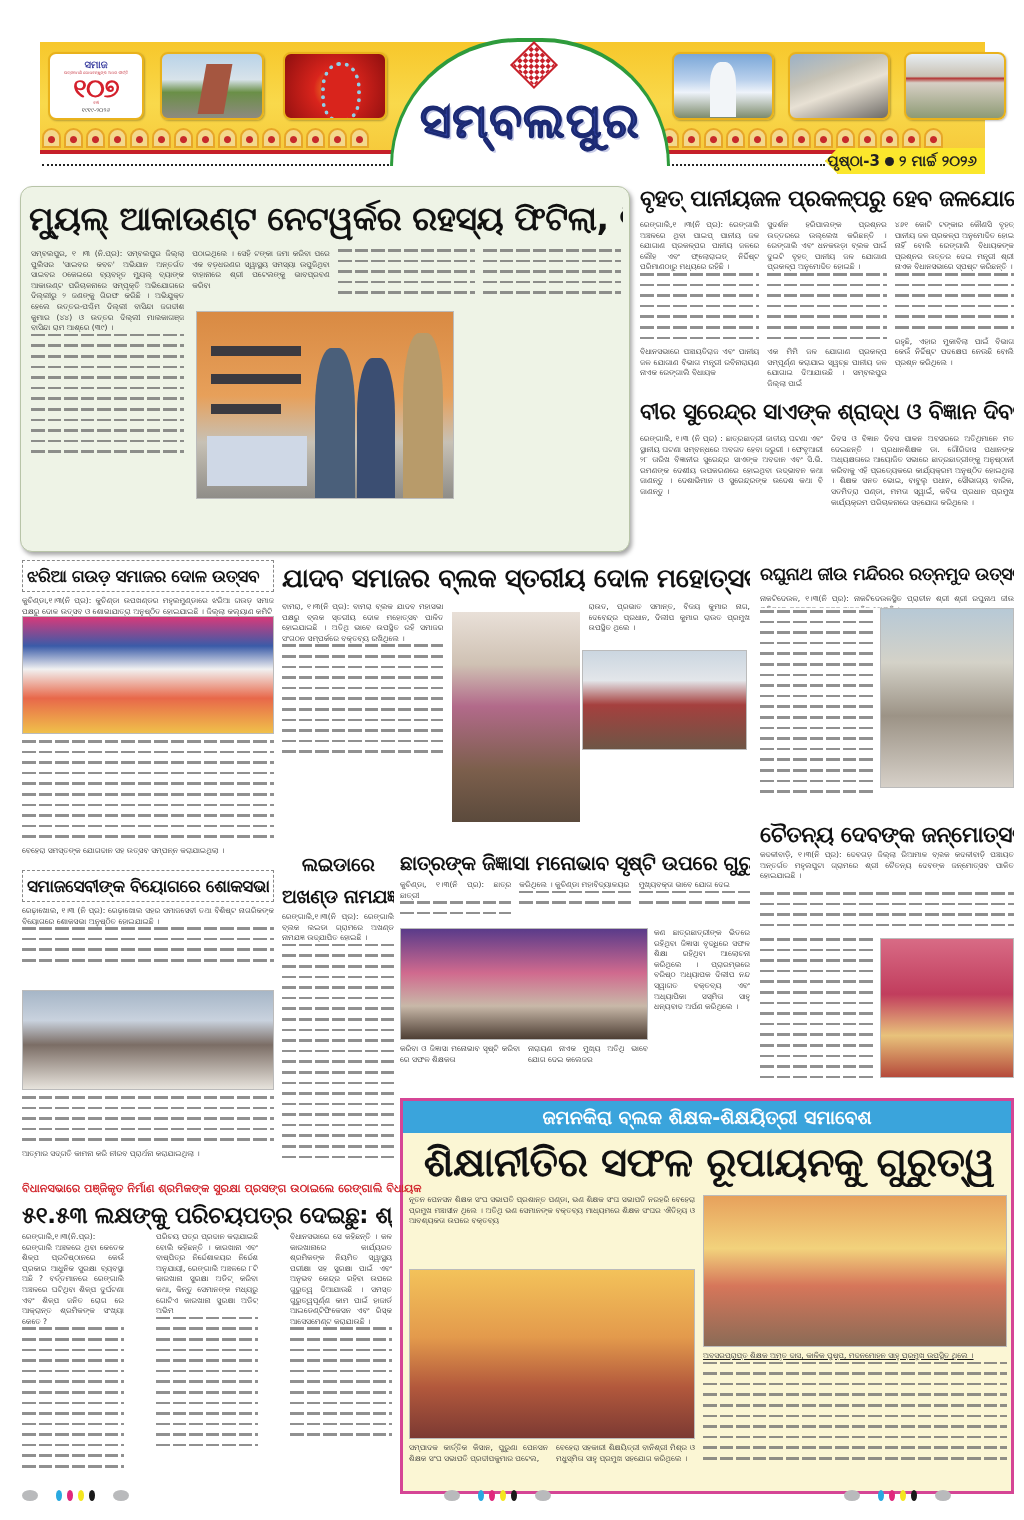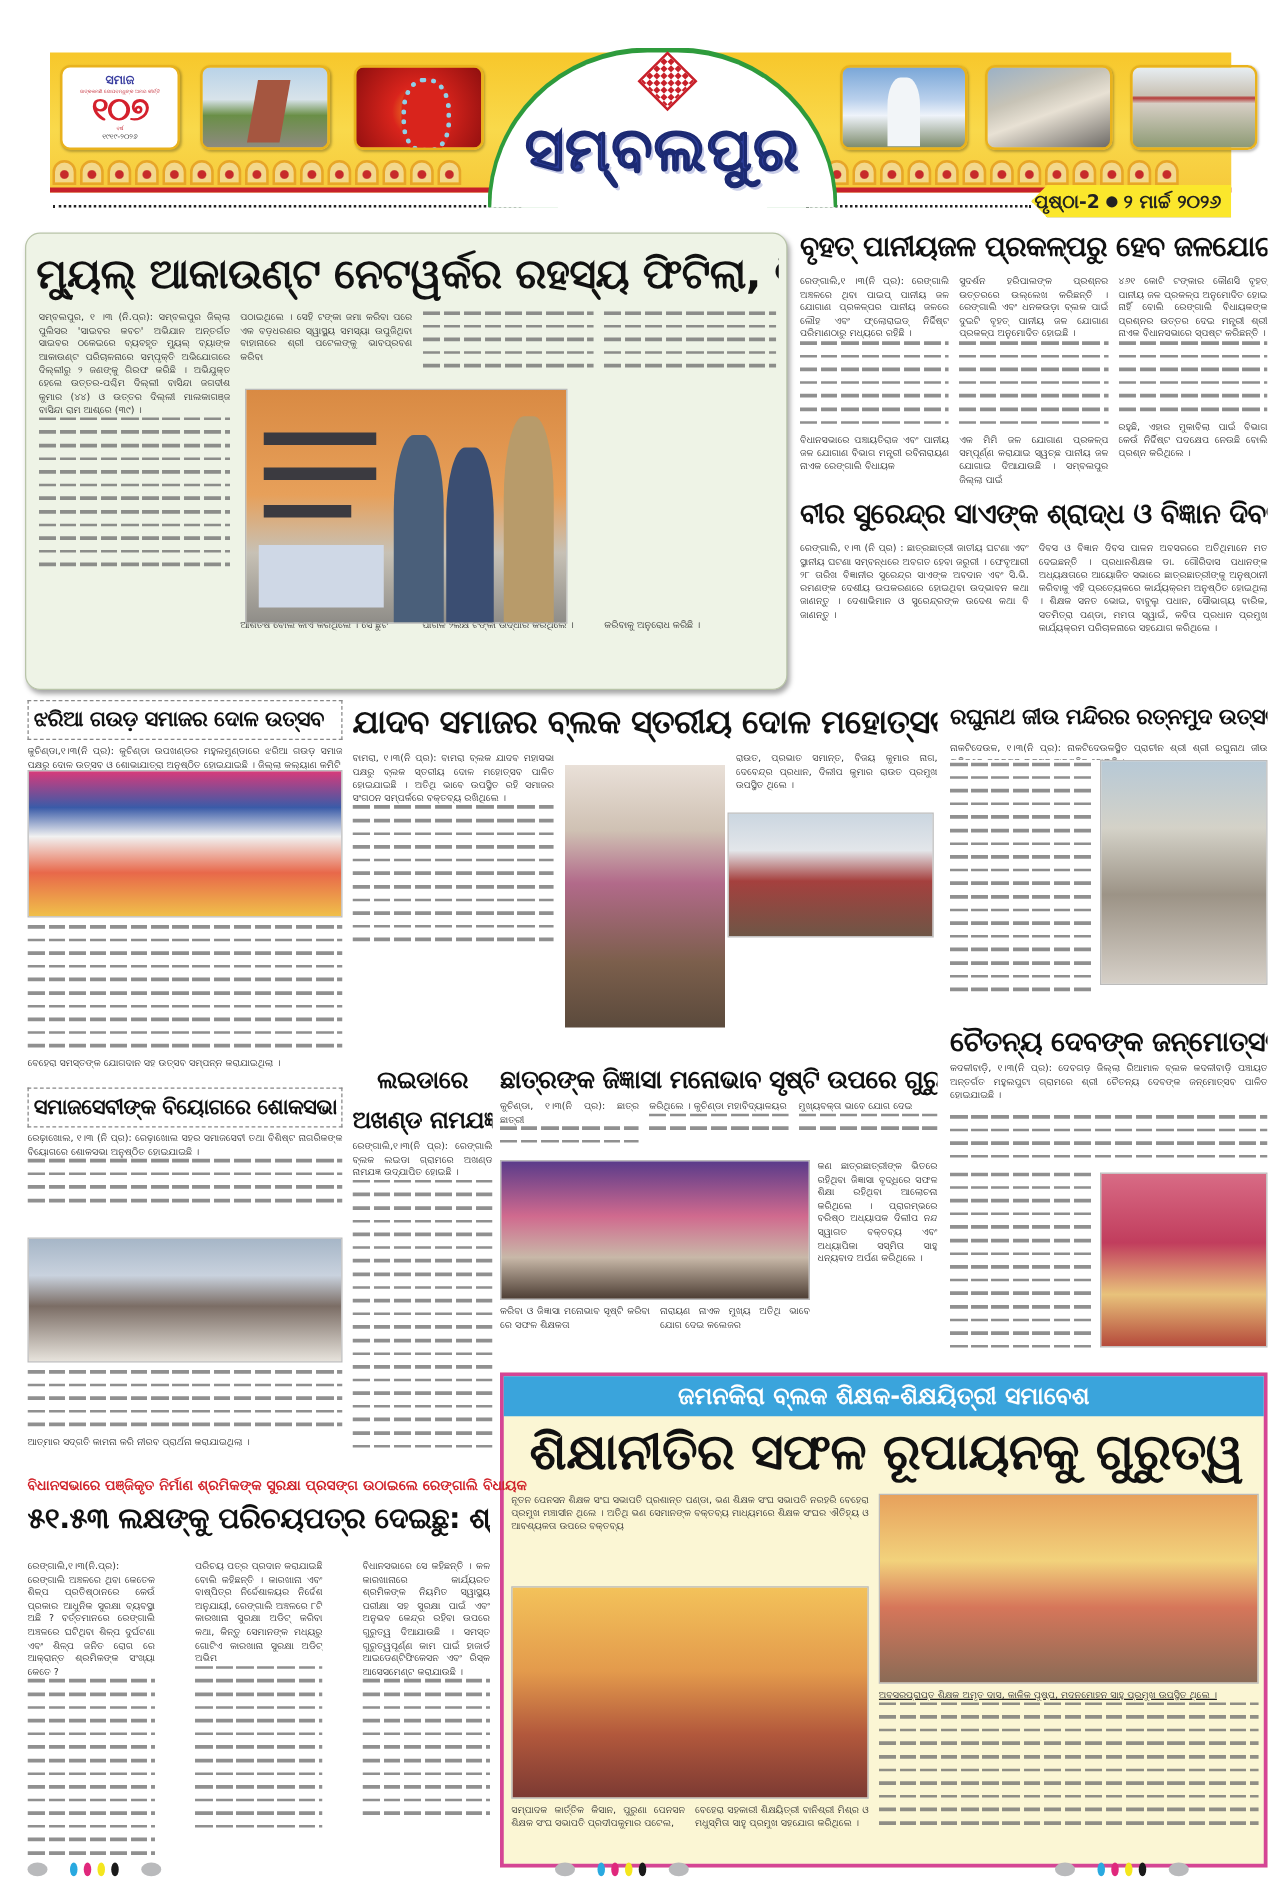--- a/index.html
+++ b/index.html
@@ -116,21 +116,21 @@
     background: linear-gradient(180deg,#e7a15c 0%,#f2d27c 35%,#d6765a 60%,#8a6b56 100%); }
   .jamna-photo2 { left: 6px; top: 168px; width: 286px; height: 170px;
     background: linear-gradient(180deg,#f3c25a 0%,#e39a4c 40%,#b2583c 70%,#7c3a33 100%); }
   .jamna .body-right { position: absolute; left: 300px; top: 250px; width: 304px; height: 140px; text-decoration: underline; }
   .jamna .body-cap { position: absolute; left: 6px; top: 342px; width: 286px; height: 46px; }
 
   
   .shrama { left: 22px; top: 1180px; width: 370px; height: 305px; }
   .shrama .kicker { color: #d1232a; font-size: 11.2px; font-weight: bold; line-height: 18px; white-space: nowrap; }
   .shrama .headline { font-size: 23px; line-height: 34px; }
-  .shrama .cols { margin-top: 16px; height: 240px; gap: 32px; }
+  .shrama .cols { margin-top: 0; height: 240px; gap: 32px; }
 
   
   .reg { position: absolute; top: 1490px; display: flex; gap: 5px; align-items: center; }
   .reg .g { width: 16px; height: 11px; border-radius: 50%; background: #b9babc; }
   .reg .c { width: 6px; height: 11px; border-radius: 50%; }
   .reg .gap { width: 8px; }
 </style>
 </head>
 <body>
 
@@ -184,21 +184,21 @@
   <div class="mast-rule"></div>
   <div class="mast-dots-l"></div>
   <div class="mast-dots-r"></div>
 
   <div class="mast-center">
     <div class="mast-motif"></div>
     <div class="mast-title">ସମ୍ବଲପୁର</div>
   </div>
 
   <div class="mast-page-tag">
-    <span>ପୃଷ୍ଠା-2</span>
+    <span>ପୃଷ୍ଠା-3</span>
     <span class="dot"></span>
     <span>୨ ମାର୍ଚ୍ଚ ୨୦୨୬</span>
   </div>
 </header>
 
 <article class="block lead">
   <h1 class="headline">ମ୍ୟୁଲ୍ ଆକାଉଣ୍ଟ ନେଟୱର୍କର ରହସ୍ୟ ଫିଟିଲା, ଦିଲ୍ଲୀରୁ ୨ ଗିରଫ</h1>
   <div class="body cols">
     <div class="col">
       <span>ସମ୍ବଲପୁର, ୧ ।୩ (ନି.ପ୍ର): ସମ୍ବଲପୁର ଜିଲ୍ଲା ପୁଲିସର 'ସାଇବର କବଚ' ଅଭିଯାନ ଅନ୍ତର୍ଗତ ସାଇବର ଠକେଇରେ ବ୍ୟବହୃତ ମ୍ୟୁଲ୍ ବ୍ୟାଙ୍କ ଆକାଉଣ୍ଟ ପରିଚାଳନାରେ ସମ୍ପୃକ୍ତି ଅଭିଯୋଗରେ ଦିଲ୍ଲୀରୁ ୨ ଜଣଙ୍କୁ ଗିରଫ କରିଛି । ଅଭିଯୁକ୍ତ ହେଲେ ଉତ୍ତର-ପଶ୍ଚିମ ଦିଲ୍ଲୀ ବାସିନ୍ଦା ଜଗଦୀଶ କୁମାର (୪୪) ଓ ଉତ୍ତର ଦିଲ୍ଲୀ ମାଲକାଗଞ୍ଜ ବାସିନ୍ଦା ରାମ ଆଶ୍ରେ (୩୯) ।</span>
@@ -233,25 +233,20 @@
             <span class="lines">
               <i></i>
               <i></i>
               <i></i>
               <i></i>
               <i></i>
             </span>
           </div>
       </div>
       <div style="height:188px"></div>
-      <div class="cols" style="height:40px">
-        <div class="col">ଆଶିତିଷ ବୋଲି କାଏ କରିଥିଲେ । ସେ ଛୁଟ</div>
-        <div class="col">ପାଗଳ ୨ଲକ୍ଷ ଟଙ୍କା ଉଦ୍ଧାର କରିଥିଲେ ।</div>
-        <div class="col">କରିବାକୁ ଅନୁରୋଧ କରିଛି ।</div>
-      </div>
     </div>
   </div>
   <div class="photo lead-photo">
     <span class="shelf" style="top:34px"></span>
       <span class="shelf" style="top:62px"></span>
       <span class="shelf" style="top:92px;width:70px"></span>
     <span class="person" style="left:118px;width:40px;height:150px;background:#4a5f7a"></span>
     <span class="person" style="left:160px;width:38px;height:140px;background:#3b4e72"></span>
     <span class="person" style="left:206px;width:40px;height:165px;background:#b89b6a"></span>
     <span style="position:absolute;left:10px;top:124px;width:100px;height:50px;background:#cfd8e6"></span>

